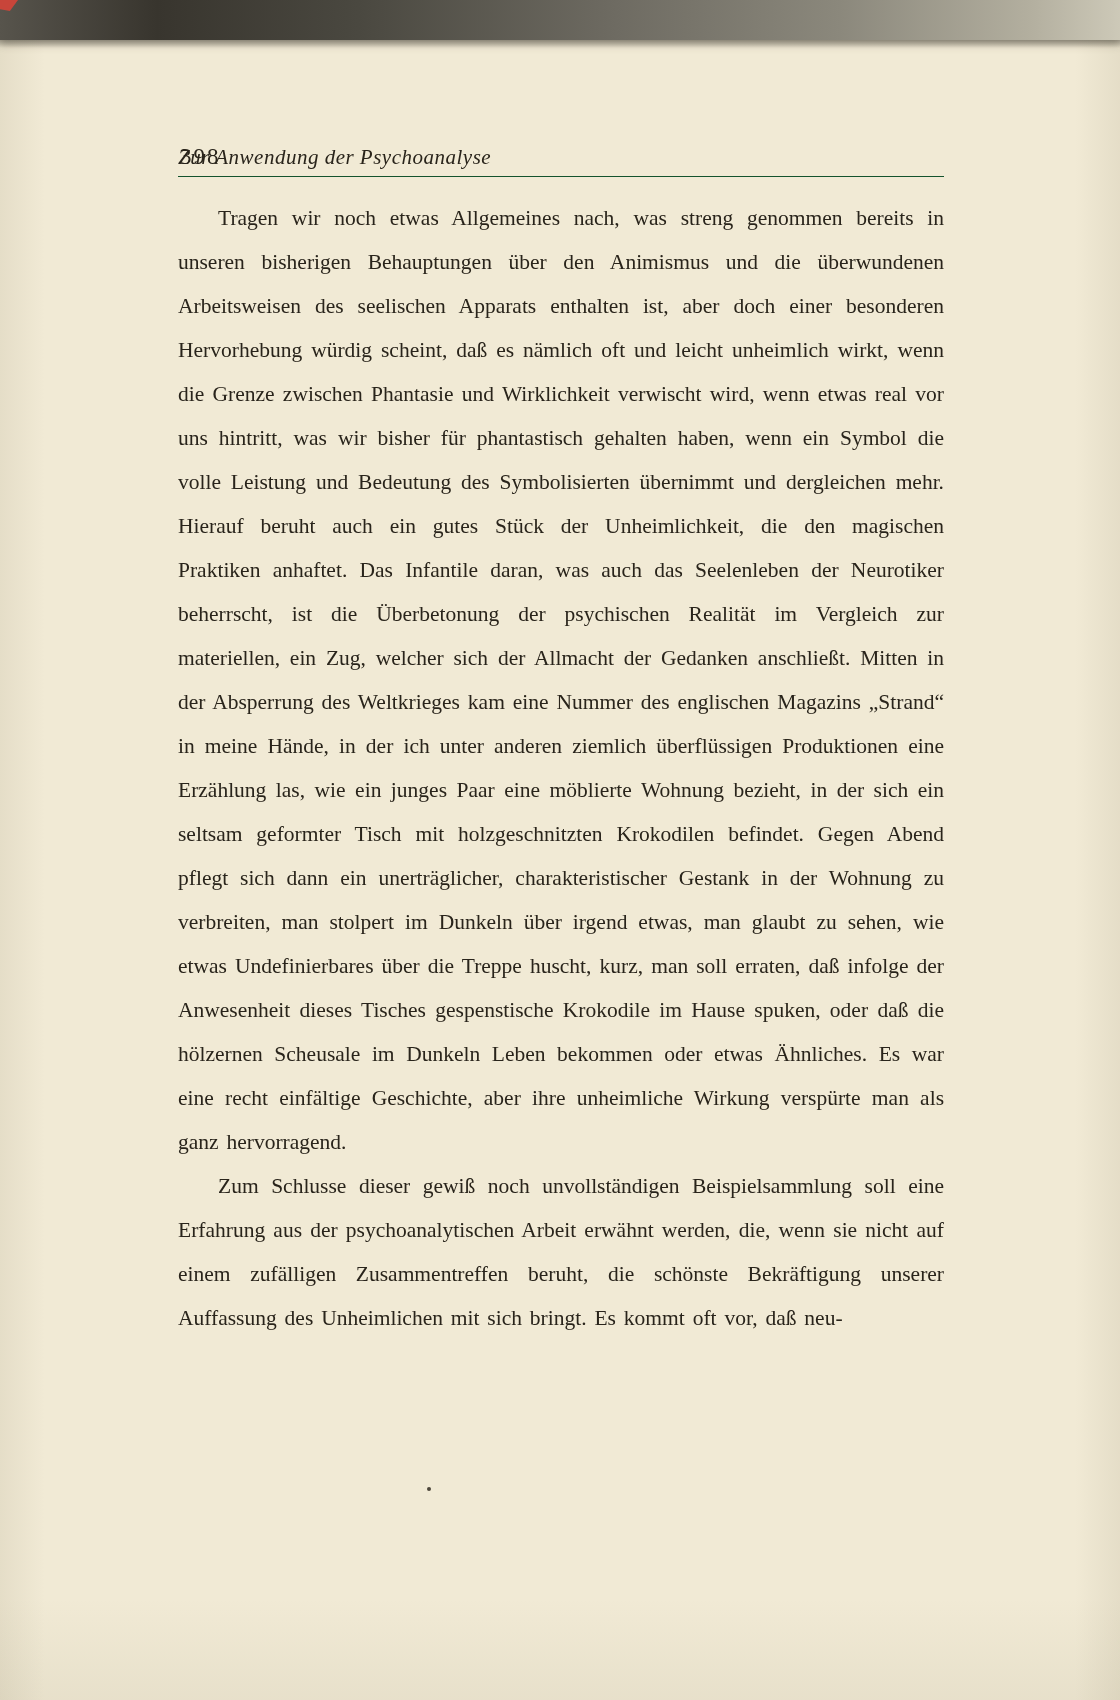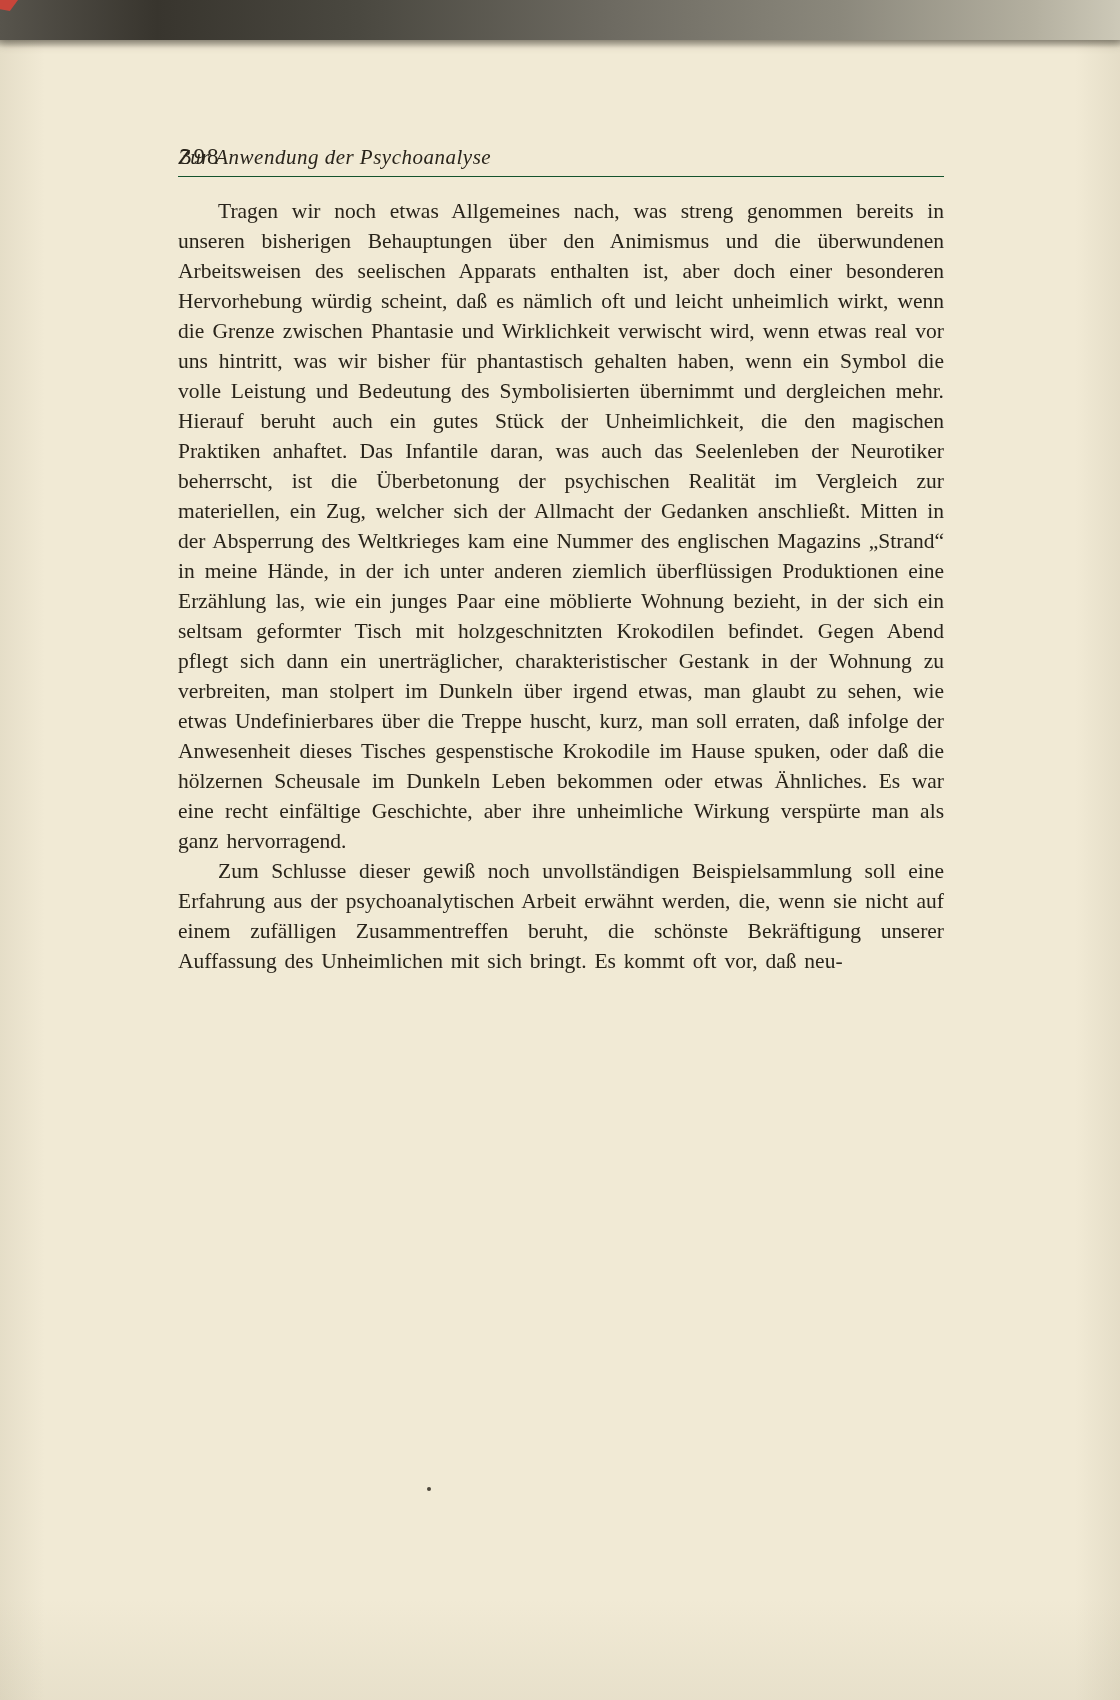--- a/index.html
+++ b/index.html
@@ -81,21 +81,21 @@
       font-style: italic;
       font-size: 21px;
       letter-spacing: 0.5px;
     }
     .page-body {
       position: absolute;
       top: 196px;
       left: 178px;
       width: 766px;
       font-size: 21.5px;
-      line-height: 30px;
+      line-height: 44px;
       text-align: justify;
       word-spacing: 2.5px;
     }
     .page-body p {
       margin: 0;
       text-indent: 40px;
     }
     .ink-speck {
       position: absolute;
       top: 1487px;

